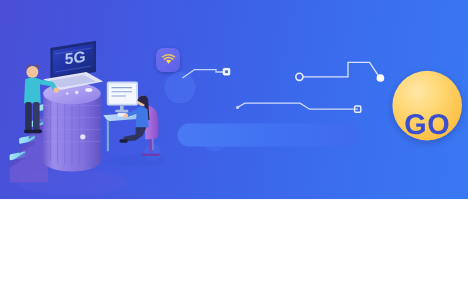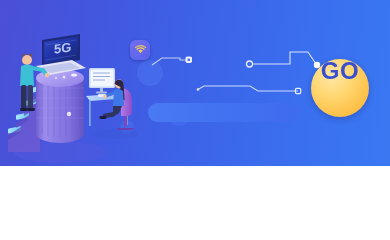--- a/index.html
+++ b/index.html
@@ -43,29 +43,29 @@
     width: 152px;
     height: 19px;
     border-radius: 10px;
     background: linear-gradient(90deg, #4a7bf4 0%, #4273f1 45%, #3f6bee 100%);
     opacity: .95;
   }
 
   
   #go-badge {
     position: absolute;
-    left: 311px;
+    left: 327px;
     top: 59px;
     width: 58px;
     height: 58px;
     border-radius: 50%;
     background: radial-gradient(circle at 36% 30%, #ffe7a8 0%, #ffd875 34%, #fdc249 70%, #f5b43a 100%);
     box-shadow: 0 2px 6px rgba(20, 25, 90, .28);
     display: flex;
-    align-items: flex-start;
+    align-items: flex-end;
     justify-content: center;
   }
   #go-badge .go-text {
     font-family: "Liberation Sans", sans-serif;
     font-size: 24px;
     font-weight: bold;
     letter-spacing: .5px;
     color: #3a4fd0;
     line-height: 1;
     user-select: none;

